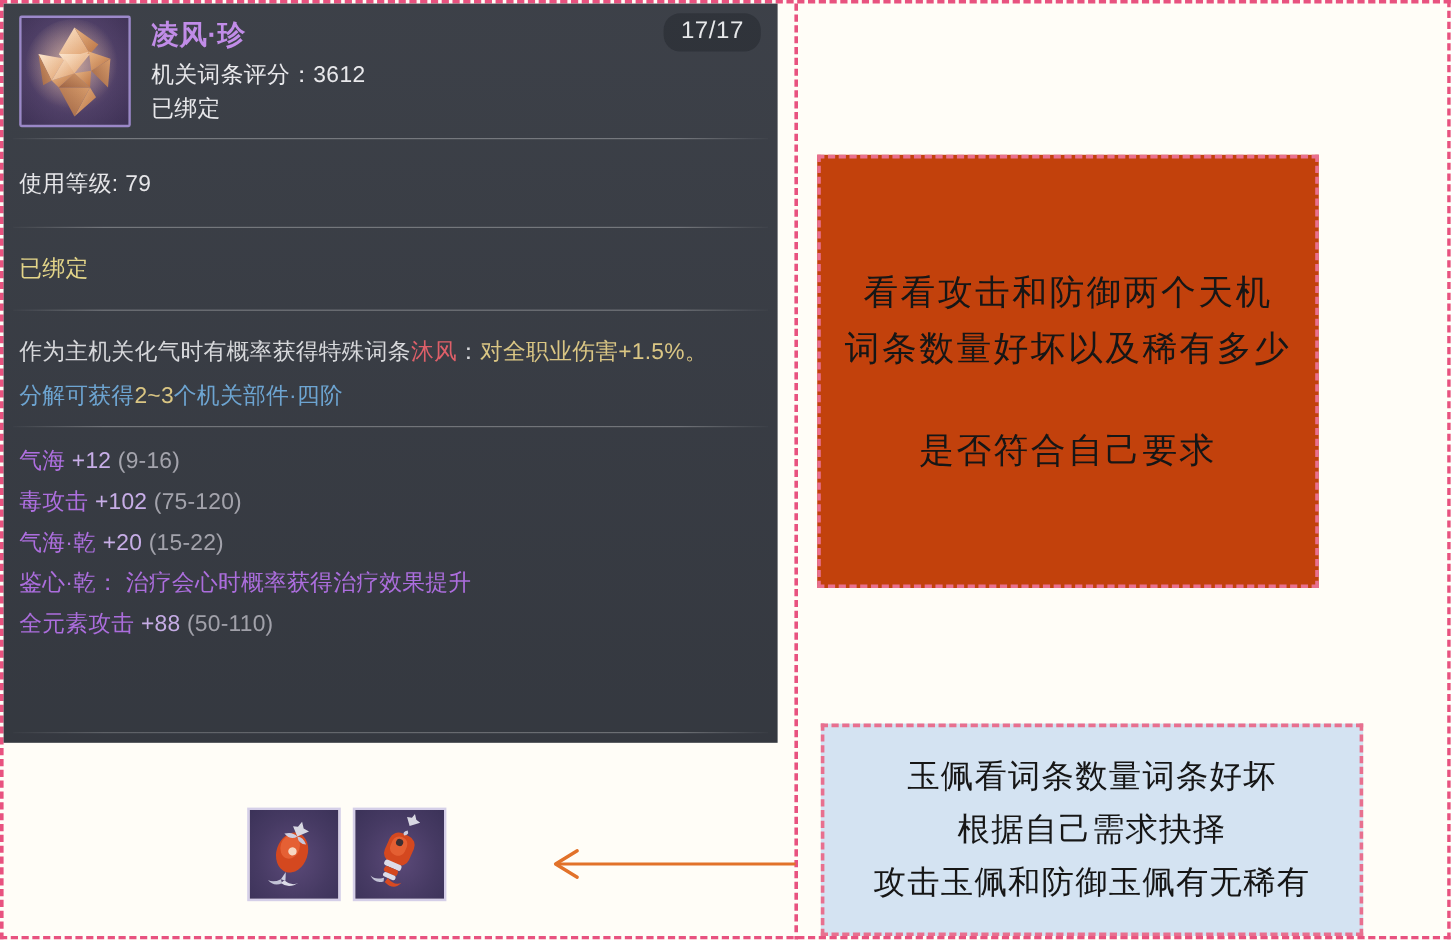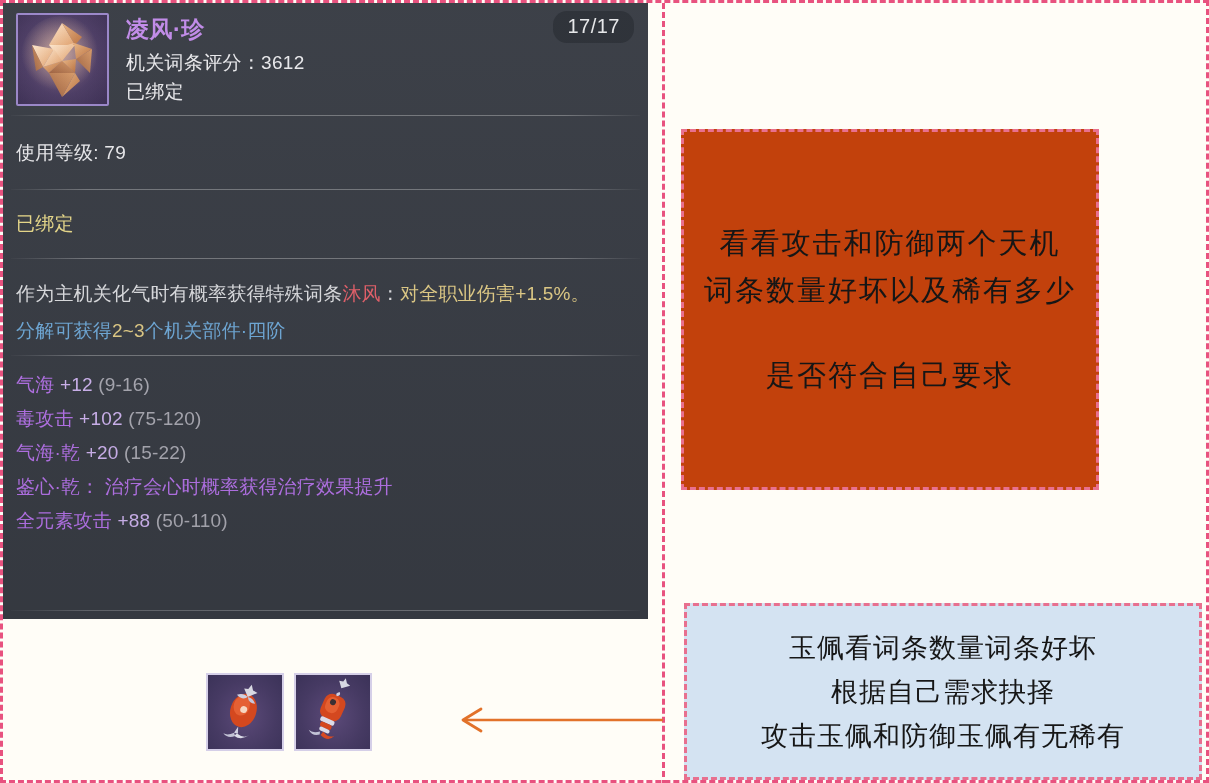--- a/index.html
+++ b/index.html
@@ -217,21 +217,21 @@
   #note-top {
     left: 678px;
     top: 126px;
     width: 418px;
     height: 361px;
     background: #c2410c;
   }
   #note-bottom {
     left: 681px;
     top: 600px;
-    width: 518px;
+    width: 452px;
     height: 177px;
     background: #d4e3f2;
   }
   .note-line {
     font-size: 29px;
     line-height: 47px;
     letter-spacing: 2px;
     white-space: nowrap;
   }
   .note-gap { height: 38px; }

